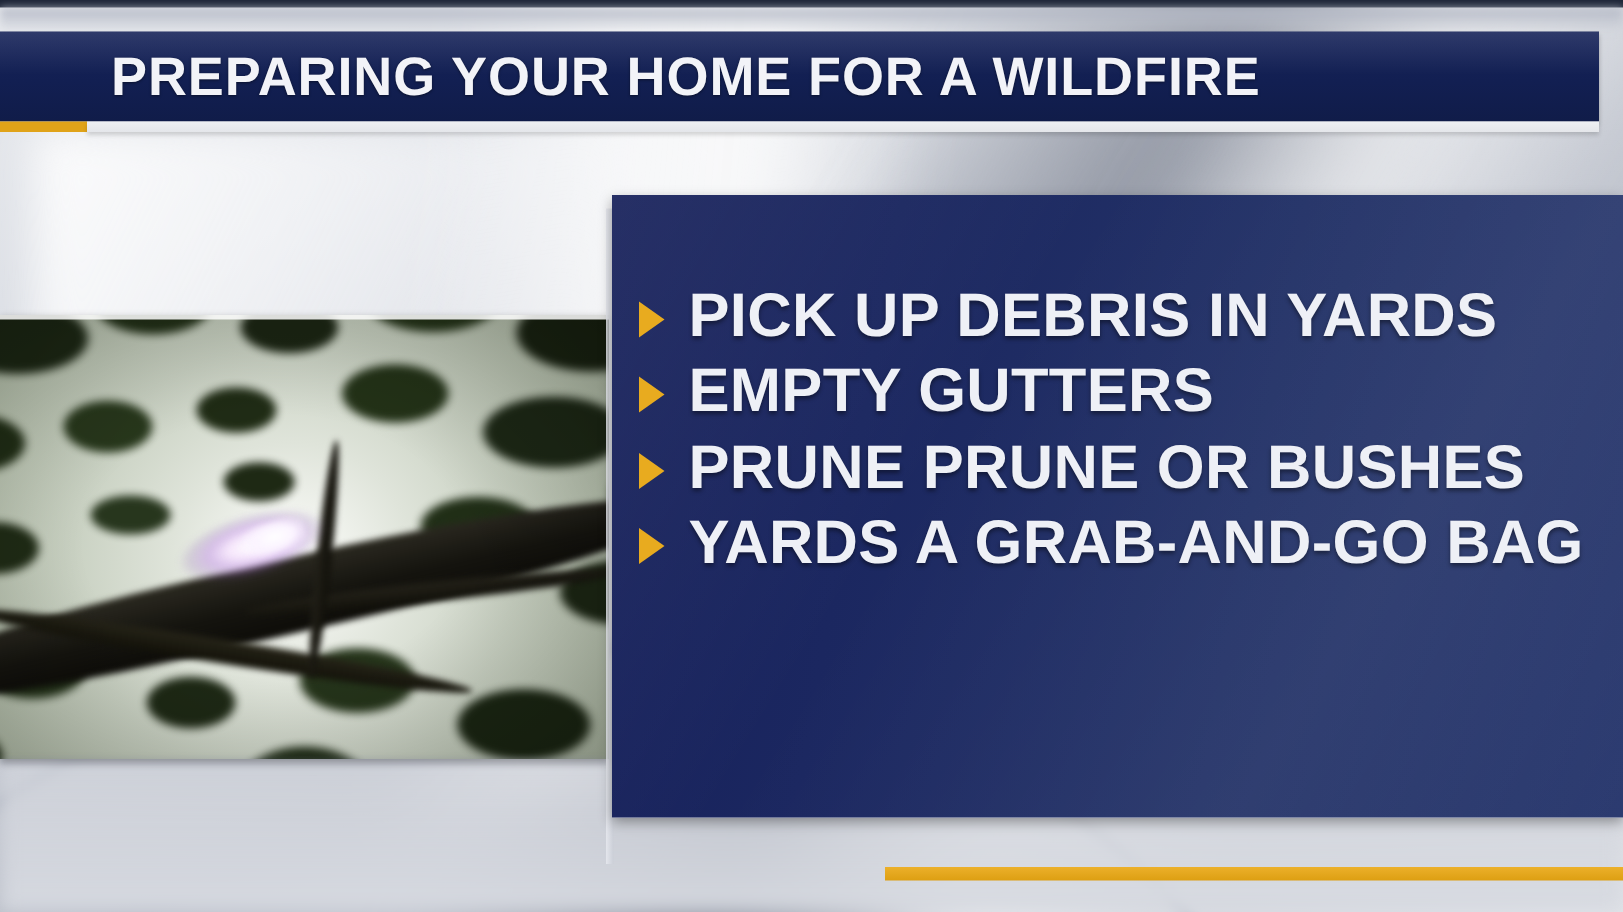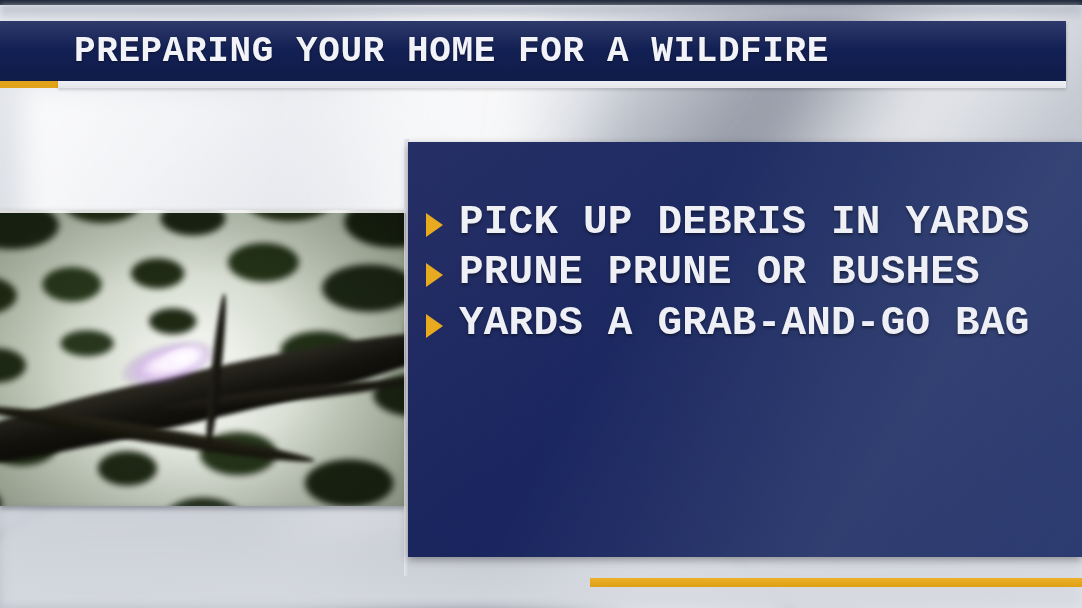--- a/index.html
+++ b/index.html
@@ -5,21 +5,21 @@
   html, body {
     margin: 0;
     padding: 0;
     background: #000;
   }
   #stage {
     position: relative;
     width: 1082px;
     height: 608px;
     overflow: hidden;
-    font-family: Liberation Mono, monospace;
+    font-family: Liberation Sans, sans-serif;
     background: #3b82f6;
   }
 
   
   .bg-base {
     position: absolute;
     inset: 0;
     background:
       linear-gradient(160deg,
         #e9ebef 0%,
@@ -301,21 +301,21 @@
     width: 406px;
     height: 5px;
     background: linear-gradient(180deg, rgba(120,126,140,0.45), rgba(120,126,140,0));
     filter: blur(2px);
   }
 
   
   .panel {
     position: absolute;
     left: 408px;
-    top: 142px;
+    top: 130px;
     width: 674px;
     height: 415px;
     background: linear-gradient(100deg, #16205a 0%, #1b2760 26%, #243368 62%, #2c3b70 100%);
     box-shadow: 0 3px 8px rgba(0,0,0,0.35);
   }
   .panel-leftedge {
     position: absolute;
     left: 404px;
     top: 139px;
     width: 5px;
@@ -412,20 +412,24 @@
   <div class="panel-leftedge"></div>
   <div class="panel">
     <div class="panel-sheen"></div>
     <div class="bullets">
 
       <div class="bullet-row">
         <span class="bullet-arrow"></span>
         <span class="bullet-text">PICK UP DEBRIS IN YARDS</span>
       </div>
 
+      <div class="bullet-row">
+        <span class="bullet-arrow"></span>
+        <span class="bullet-text">EMPTY GUTTERS</span>
+      </div>
 
       <div class="bullet-row">
         <span class="bullet-arrow"></span>
         <span class="bullet-text">PRUNE PRUNE OR BUSHES</span>
       </div>
 
       <div class="bullet-row">
         <span class="bullet-arrow"></span>
         <span class="bullet-text">YARDS A GRAB-AND-GO BAG</span>
       </div>

